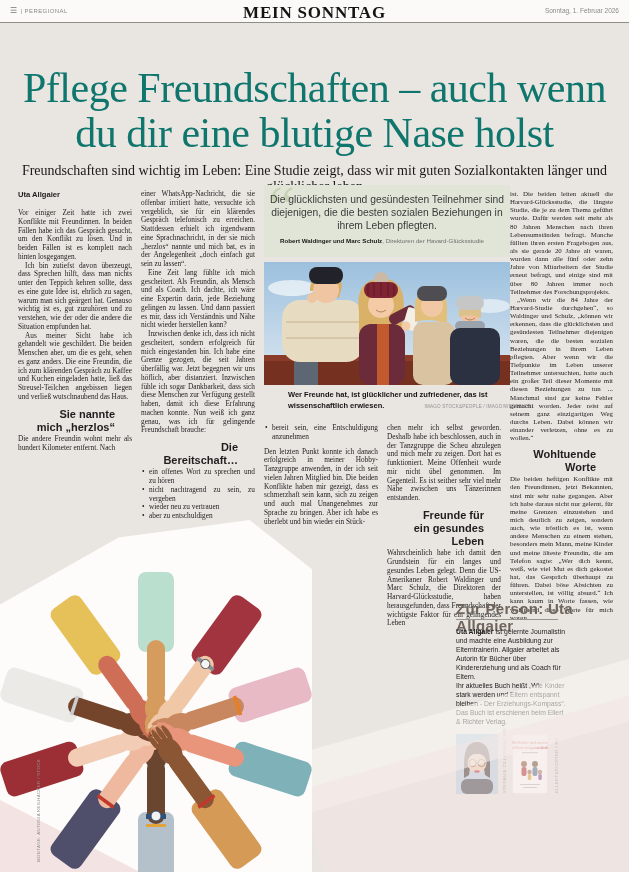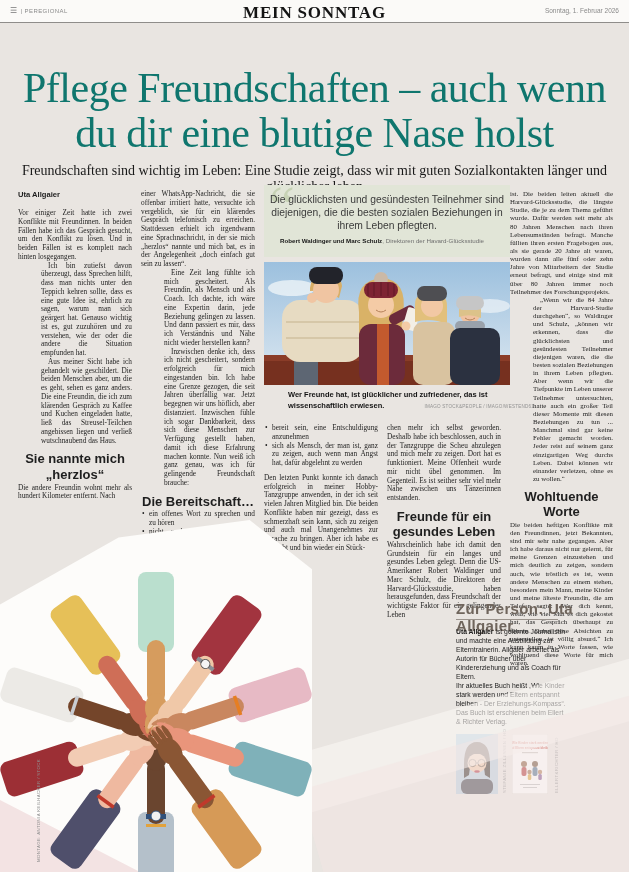--- a/index.html
+++ b/index.html
@@ -20,25 +20,25 @@
 
   
   .headline{position:absolute;top:66px;left:14px;right:14px;text-align:center;
        font-size:42px;line-height:1.07;font-weight:500;color:#0f766e;letter-spacing:-.5px;}
   .subheadline{position:absolute;top:163px;left:10px;right:10px;text-align:center;
        font-size:14px;color:#191919;}
 
   
   .col{position:absolute;font-size:7.3px;line-height:1.2;text-align:justify;}
   .col p{margin:0;}
-  .col p.ind{text-indent:7px;margin-left:23px;}
+  .col p.ind{text-indent:7px;}
   .byline{font-family:"Liberation Sans",sans-serif;font-weight:bold;font-size:7.6px;
        margin:0 0 10px;}
-  .sh{font-family:"Liberation Sans",sans-serif;font-weight:bold;font-size:13px;
-       margin:6px 0 1px;text-align:center;}
+  .sh{font-family:"Liberation Sans",sans-serif;font-weight:bold;font-size:11px;
+       margin:6px 17px 1px;text-align:right;}
   .b{position:relative;padding-left:8px;margin:0;}
   .b::before{content:"•";position:absolute;left:1px;top:0;}
   .col1{left:18px;top:190px;width:114px;}
   .col2{left:141px;top:190px;width:114px;}
   .col3{left:264px;top:424px;width:114px;}
   .col4{left:387px;top:424px;width:114px;}
   .col5{left:510px;top:190px;width:103px;font-size:6.9px;line-height:1.18;}
 
   
   .pq{position:absolute;left:264px;top:185px;width:246px;height:72px;background:#e1e5d7;}
@@ -176,21 +176,20 @@
     </svg>
   </div>
 
   <div class="caption">
     <span class="credit">IMAGO STOCK&amp;PEOPLE / IMAGO/WESTEND61</span>
     <span>Wer Freunde hat, ist glücklicher und zufriedener, das ist wissenschaftlich erwiesen.</span>
   </div>
 
   <div class="col col3">
     <p class="b">bereit sein, eine Entschuldigung anzunehmen</p>
-    <p class="b">sich als Mensch, der man ist, ganz zu zeigen, auch wenn man Angst hat, dafür abgelehnt zu werden</p>
     <p style="margin-top:6px">Den letzten Punkt konnte ich danach erfolgreich in meiner Hobby-Tanzgruppe anwenden, in der ich seit vielen Jahren Mitglied bin. Die beiden Konflikte haben mir gezeigt, dass es schmerzhaft sein kann, sich zu zeigen und auch mal Unangenehmes zur Sprache zu bringen. Aber ich habe es überlebt und bin wieder ein Stück-</p>
   </div>
 
   <div class="col col4">
     <p>chen mehr ich selbst geworden. Deshalb habe ich beschlossen, auch in der Tanzgruppe die Scheu abzulegen und mich mehr zu zeigen. Dort hat es funktioniert. Meine Offenheit wurde mir nicht übel genommen. Im Gegenteil. Es ist seither sehr viel mehr Nähe zwischen uns Tänzerinnen entstanden.</p>
     <h3 class="sh">Freunde für ein gesundes Leben</h3>
     <p>Wahrscheinlich habe ich damit den Grundstein für ein langes und gesundes Leben gelegt. Denn die US-Amerikaner Robert Waldinger und Marc Schulz, die Direktoren der Harvard-Glücksstudie, haben herausgefunden, dass Freundschaft der wichtigste Faktor für ein gelingendes Leben</p>
   </div>
 
   <div class="col col5">

